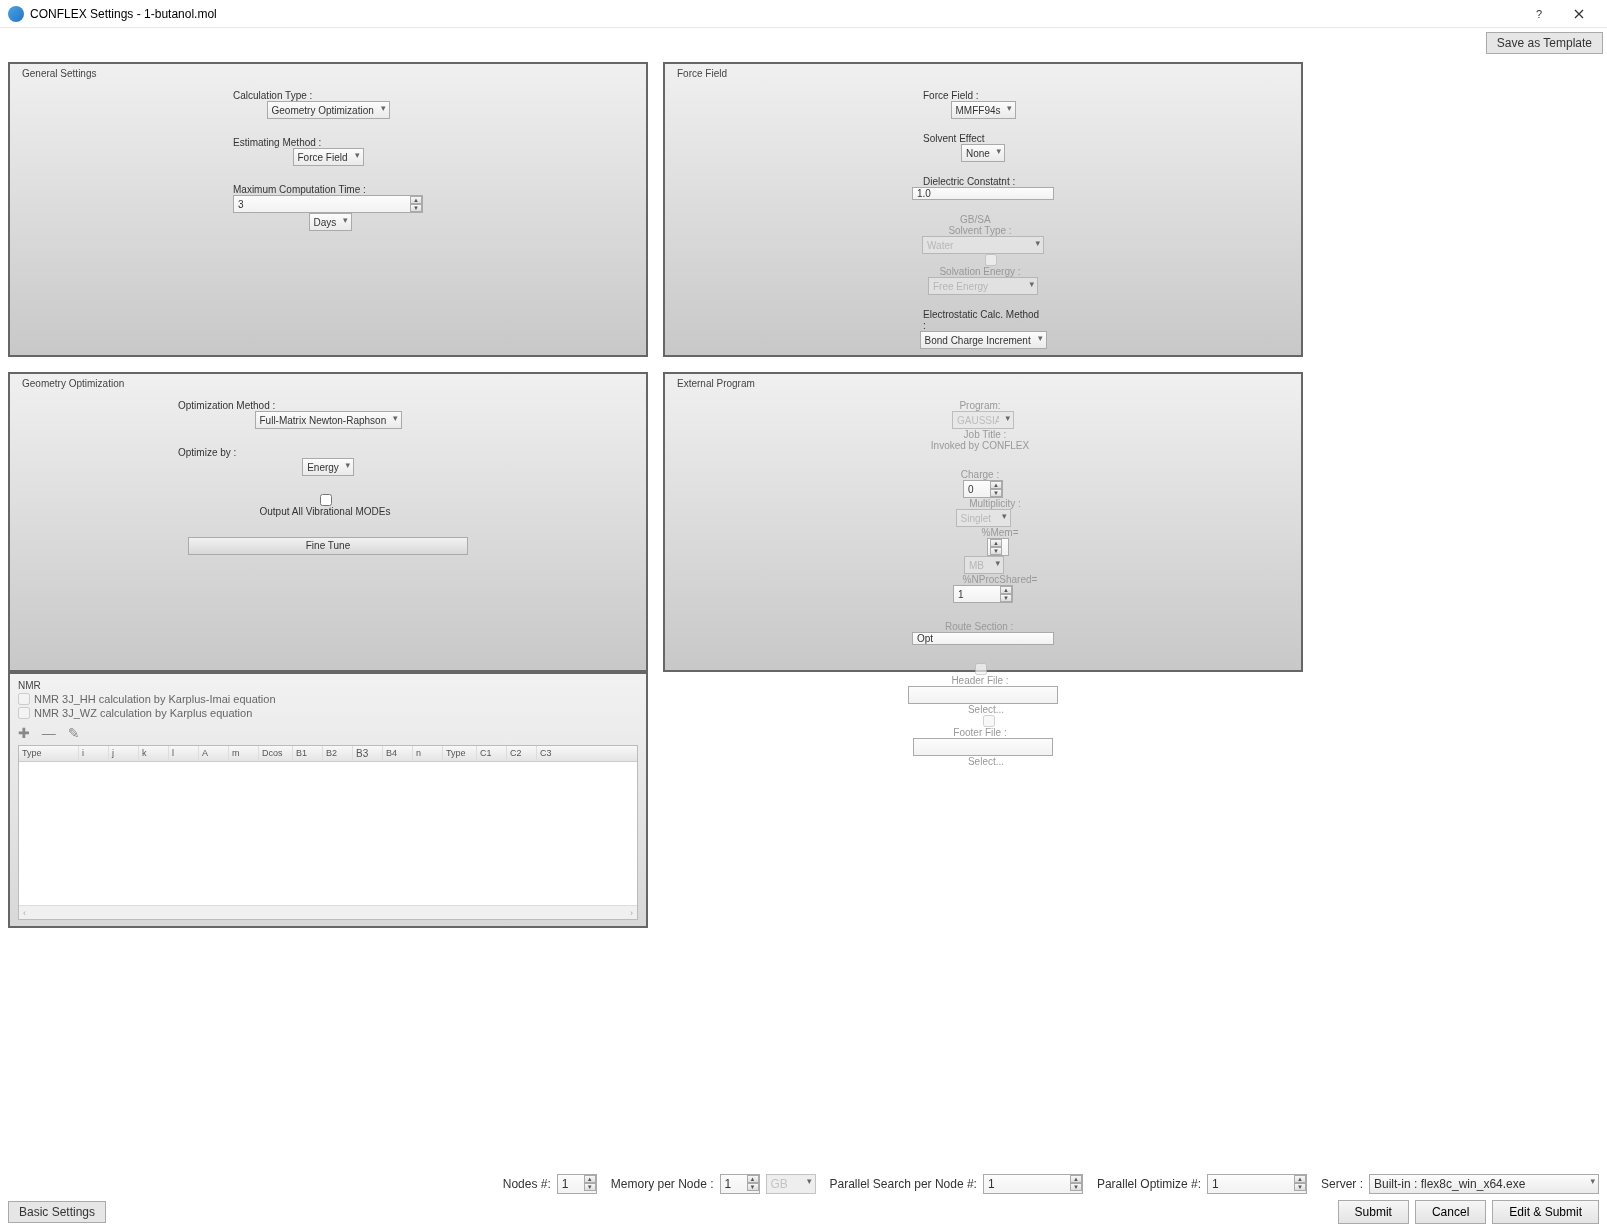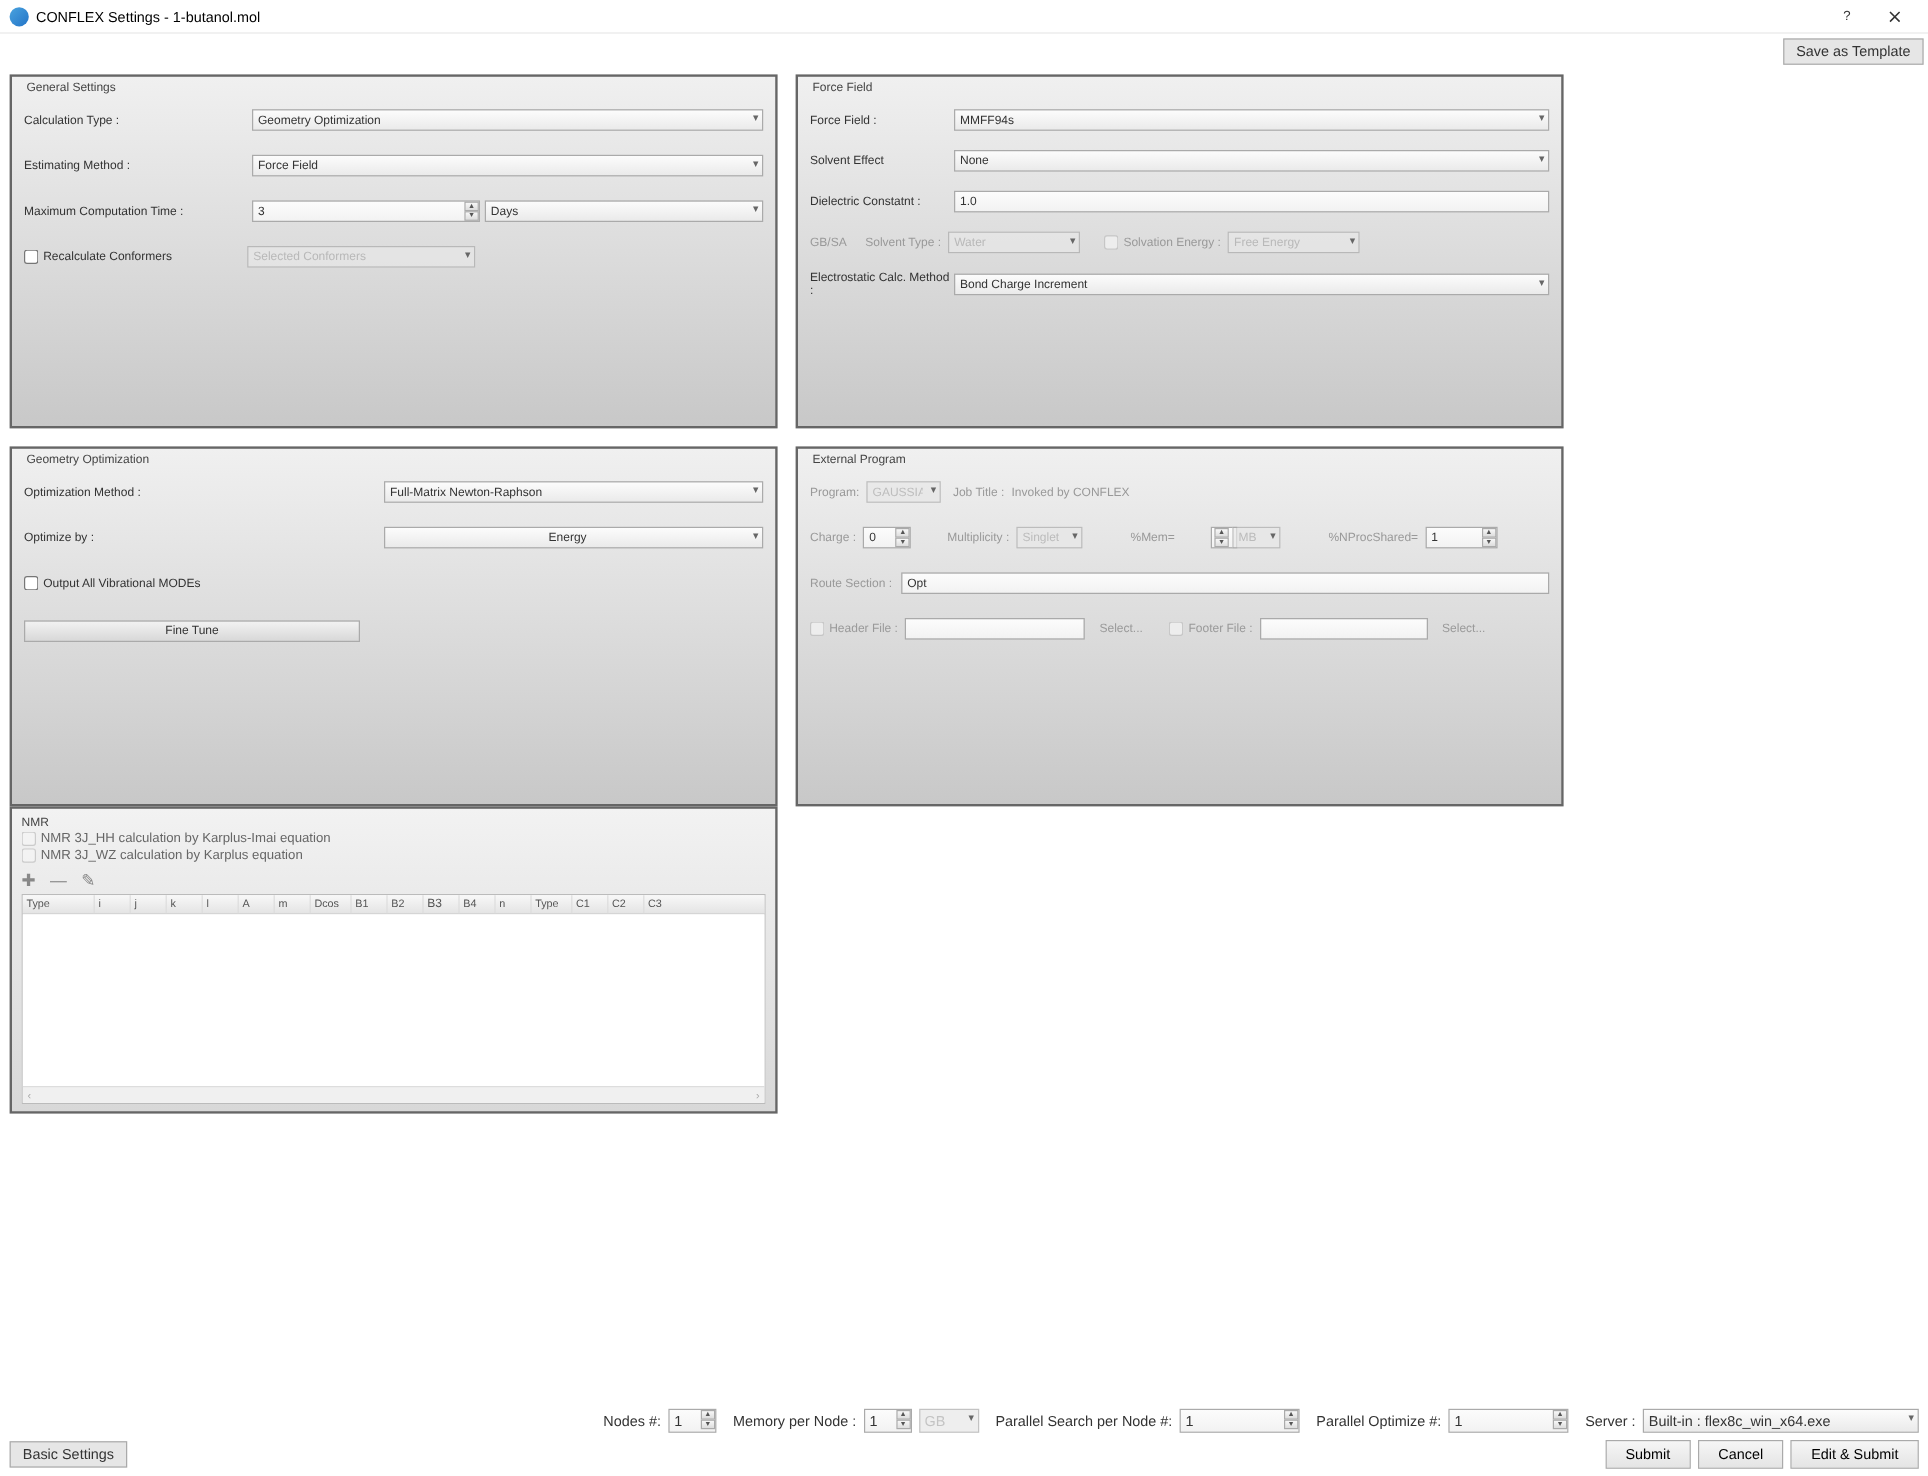--- a/index.html
+++ b/index.html
@@ -15,21 +15,21 @@
 
 .toprow { display: flex; justify-content: flex-end; padding: 4px 4px 4px 0; }
 .btn { background: #e6e6e6; border: 1px solid #aaa; padding: 3px 10px; color: #333; font-size: 12px; }
 
 
 .main { flex: 1; padding: 4px 8px 0 8px; display: flex; flex-direction: column; }
 .grid2x2 { display: grid; grid-template-columns: 640px 640px; grid-template-rows: 295px 300px; gap: 15px; }
 .panel { border: 2px solid #666; background: linear-gradient(to bottom,#f0f0f0,#c8c8c8); padding: 8px 10px 10px 10px; position: relative; }
 .panel .legend { position: absolute; top: 4px; left: 12px; font-size: 10px; color: #444; }
 .panel-body { margin-top: 18px; }
-.row { display: flex; align-items: center; margin-bottom: 18px; min-height: 20px; }
+.row { display: flex; align-items: center; margin-bottom: 18px; min-height: 20px; flex-direction: column; }
 .row:last-child { margin-bottom: 0; }
 .lbl { font-size: 10px; color: #333; width: 190px; }
 .lbl-inline { font-size: 10px; color: #333; margin-right: 6px; }
 .lbl-disabled { color: #999; }
 select, input[type=text] { background: linear-gradient(#fcfcfc,#f2f2f2); border: 1px solid #aaa; height: 18px; font-size: 10px; padding: 0 4px; color: #333; }
 select { appearance: none; background-image: linear-gradient(#fcfcfc,#eaeaea); padding-right: 14px; }
 .select-wrap { position: relative; display: inline-block; }
 .select-wrap::after { content: "▾"; position: absolute; right: 4px; top: 2px; font-size: 9px; color: #666; pointer-events: none; }
 .spinner-wrap { position: relative; display: inline-block; }
 .spinner-wrap input { padding-right: 16px; }
@@ -102,27 +102,20 @@
             <input type="text" style="width: 100%;" value="3">
             <span class="spin">
                 <span>▲</span>
                 <span>▼</span>
               </span>
           </span>
           <span class="select-wrap" style="flex:1; margin-left:4px;">
             <select style="width:100%;"><option>Days</option></select>
           </span>
         </div>
-        <div class="row">
-          <input type="checkbox" style="">
-          <span class="lbl" style="width:170px;">Recalculate Conformers</span>
-          <span class="select-wrap" style="width:190px;">
-            <select class="disabled" style="width:100%;" disabled=""><option>Selected Conformers</option></select>
-          </span>
-        </div>
       </div>
     </div>
 
     <div class="panel">
       <div class="legend">Force Field</div>
       <div class="panel-body">
         <div class="row" style="margin-bottom:14px;">
           <span class="lbl" style="width:120px;">Force Field :</span>
           <span class="select-wrap" style="flex:1;"><select style="width:100%;"><option>MMFF94s</option></select></span>
         </div>
@@ -130,21 +123,21 @@
           <span class="lbl" style="width:120px;">Solvent Effect</span>
           <span class="select-wrap" style="flex:1;"><select style="width:100%;"><option>None</option></select></span>
         </div>
         <div class="row" style="margin-bottom:14px;">
           <span class="lbl" style="width:120px;">Dielectric Constatnt :</span>
           <input type="text" style="flex: 1 1 0%;" value="1.0">
         </div>
         <div class="row" style="margin-bottom:14px;">
           <span class="lbl-inline lbl-disabled" style="width:40px;">GB/SA</span>
           <span class="lbl-inline lbl-disabled">Solvent Type :</span>
-          <span class="select-wrap" style="width:110px;"><select class="disabled" disabled="" style="width:100%;"><option>Water</option></select></span>
+          <span class="select-wrap" style="width:122px;"><select class="disabled" disabled="" style="width:100%;"><option>Water</option></select></span>
           <input type="checkbox" disabled="" style="margin-left: 20px;">
           <span class="lbl-inline lbl-disabled">Solvation Energy :</span>
           <span class="select-wrap" style="width:110px;"><select class="disabled" disabled="" style="width:100%;"><option>Free Energy</option></select></span>
         </div>
         <div class="row" style="margin-bottom:0;">
           <span class="lbl" style="width:120px;">Electrostatic Calc. Method :</span>
           <span class="select-wrap" style="flex:1;"><select style="width:100%;"><option>Bond Charge Increment</option></select></span>
         </div>
       </div>
     </div>

